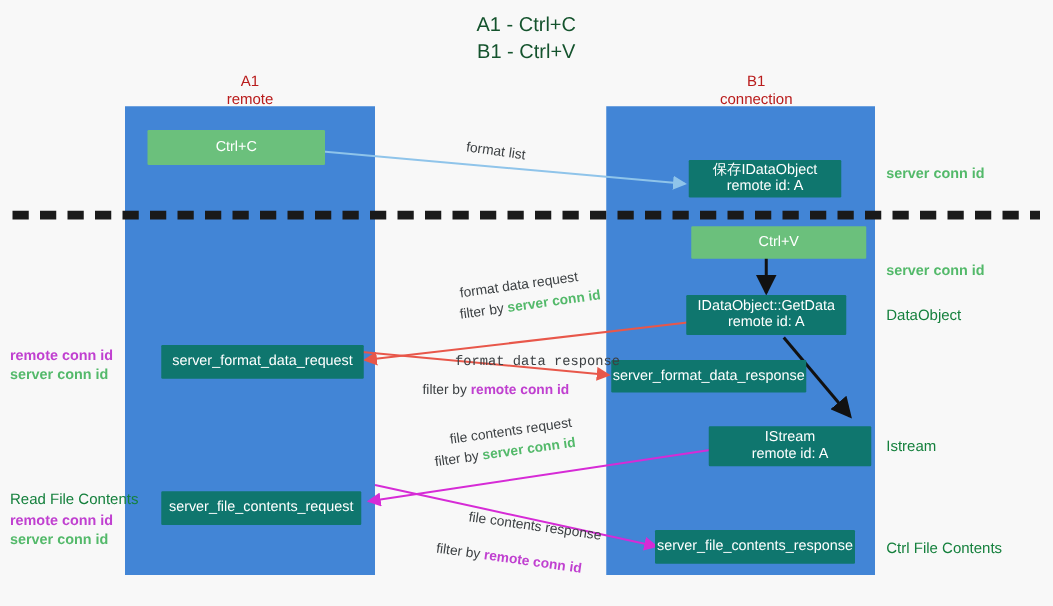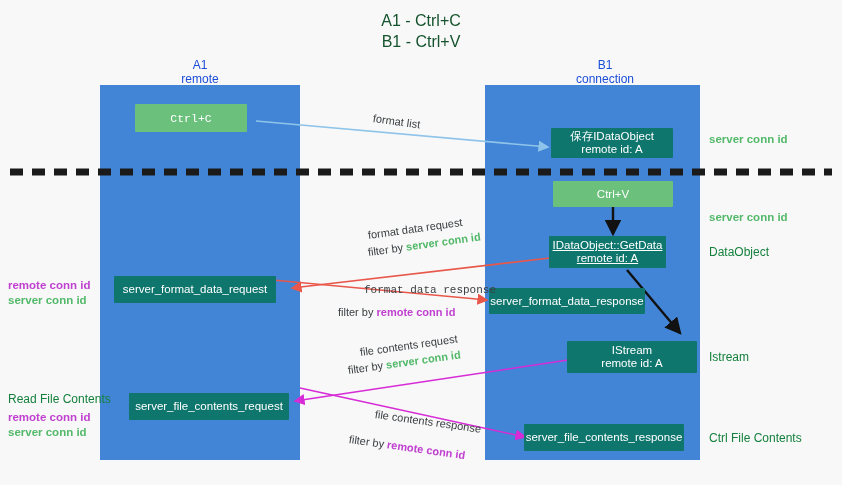--- a/index.html
+++ b/index.html
@@ -32,21 +32,21 @@
     text-align: center;
     font-size: 16px;
     color: #14532d;
     line-height: 21px;
   }
 
   
   .col-head {
     text-align: center;
     font-size: 12px;
-    color: #1d4ed8;
+    color: #b91c1c;
     line-height: 14px;
   }
 
   
   .lane {
     background: #4285d6;
   }
 
   
   .node {
@@ -149,39 +149,39 @@
 
     <path d="M550,258 L292,288" stroke="#e8574a" stroke-width="1.6" fill="none" marker-end="url(#ah-red)"></path>
 
     <path d="M240,277 L487,300" stroke="#e8574a" stroke-width="1.6" fill="none" marker-end="url(#ah-red)"></path>
 
     <path d="M568,360 L295,401" stroke="#d62bd6" stroke-width="1.6" fill="none" marker-end="url(#ah-mag)"></path>
 
     <path d="M300,388 L525,437" stroke="#d62bd6" stroke-width="1.6" fill="none" marker-end="url(#ah-mag)"></path>
   </svg>
 
-  <div class="abs node green" style="left:135px; top:104px; width:112px; height:28px;font-family:Liberation Mono, monospace;">
+  <div class="abs node green" style="left:118px; top:104px; width:142px; height:28px;">
     <div>Ctrl+C</div>
   </div>
 
   <div class="abs node orange" style="left:551px; top:128px; width:122px; height:30px;">
     <div>保存IDataObject</div>
     <div class="l2">remote id: A</div>
   </div>
 
-  <div class="abs node green" style="left:553px; top:181px; width:120px; height:26px;">
+  <div class="abs node green" style="left:553px; top:181px; width:140px; height:26px;">
     <div>Ctrl+V</div>
   </div>
 
-  <div class="abs node orange" style="left:549px; top:236px; width:117px; height:32px;text-decoration:underline;">
+  <div class="abs node orange" style="left:549px; top:236px; width:128px; height:32px;">
     <div>IDataObject::GetData</div>
     <div class="l2">remote id: A</div>
   </div>
 
-  <div class="abs node orange" style="left:114px; top:276px; width:162px; height:27px;">
+  <div class="abs node orange" style="left:129px; top:276px; width:162px; height:27px;">
     <div>server_format_data_request</div>
   </div>
 
   <div class="abs node orange" style="left:489px; top:288px; width:156px; height:26px;">
     <div>server_format_data_response</div>
   </div>
 
   <div class="abs node orange" style="left:567px; top:341px; width:130px; height:32px;">
     <div>IStream</div>
     <div class="l2">remote id: A</div>

